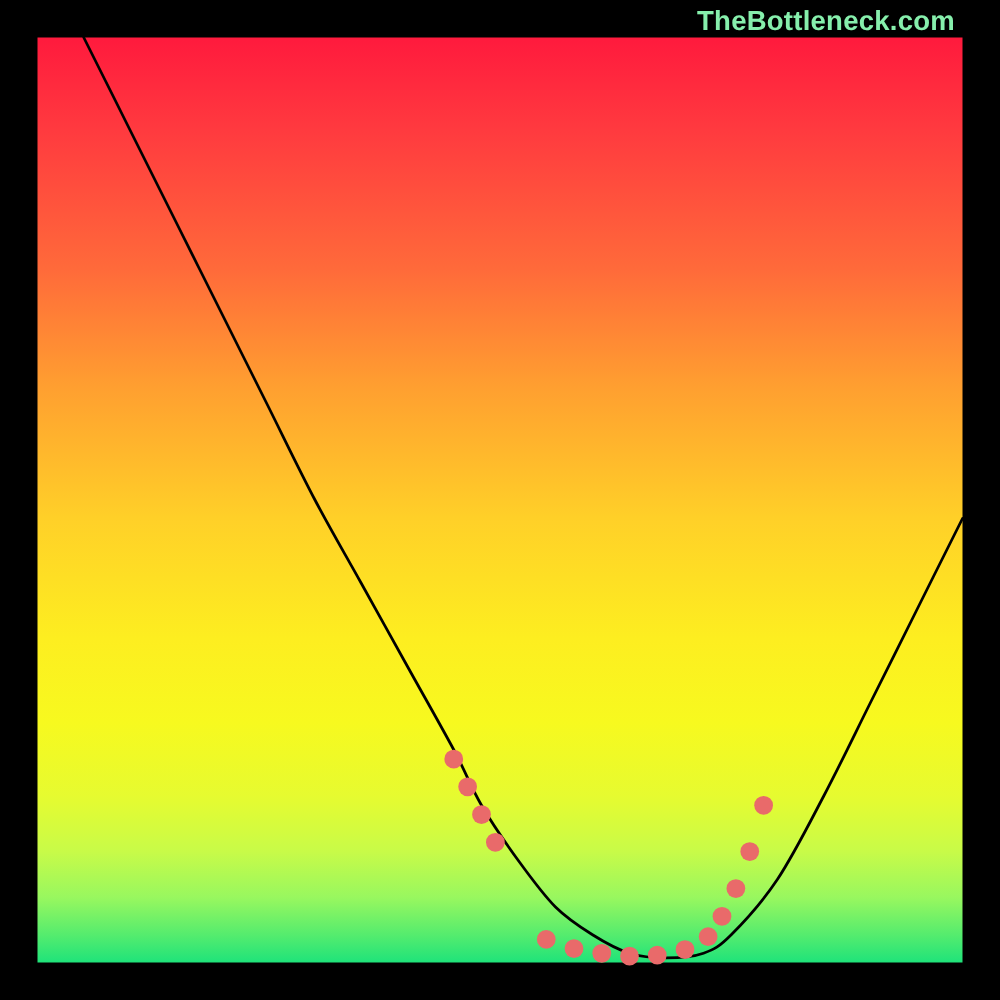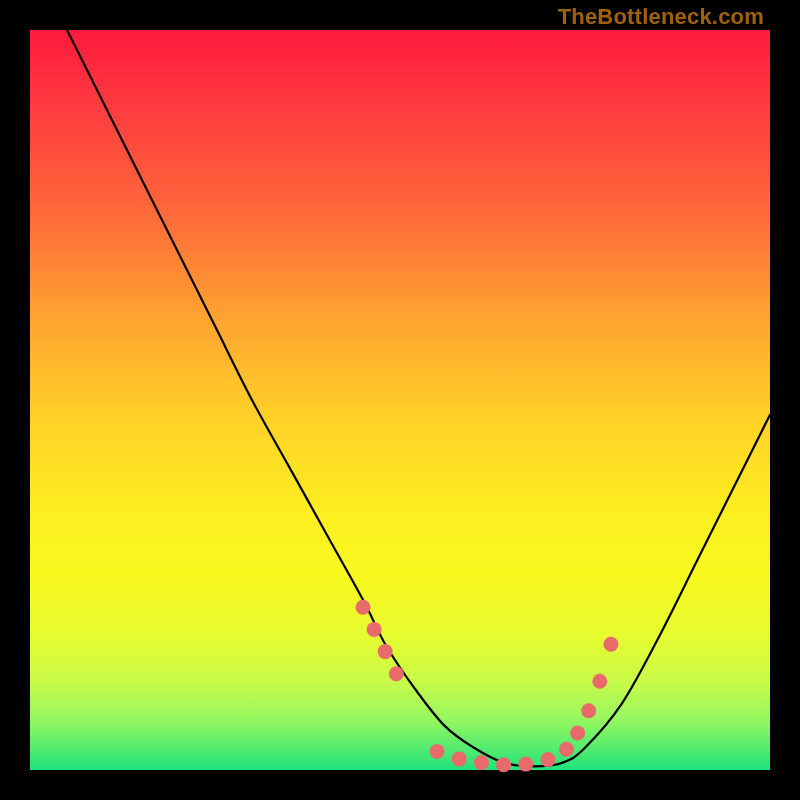--- a/index.html
+++ b/index.html
@@ -39,21 +39,21 @@
       #1fe37a 100%
     );
   }
   .watermark {
     position: absolute;
     top: 4px;
     right: 36px;
     font-family: Arial, Helvetica, sans-serif;
     font-size: 22px;
     font-weight: 600;
-    color: #a16207;
+    color: #86efac;
     letter-spacing: 0.2px;
     user-select: none;
   }
   svg.curve-layer {
     position: absolute;
     left: 30px;
     top: 30px;
     width: 740px;
     height: 740px;
     overflow: visible;

